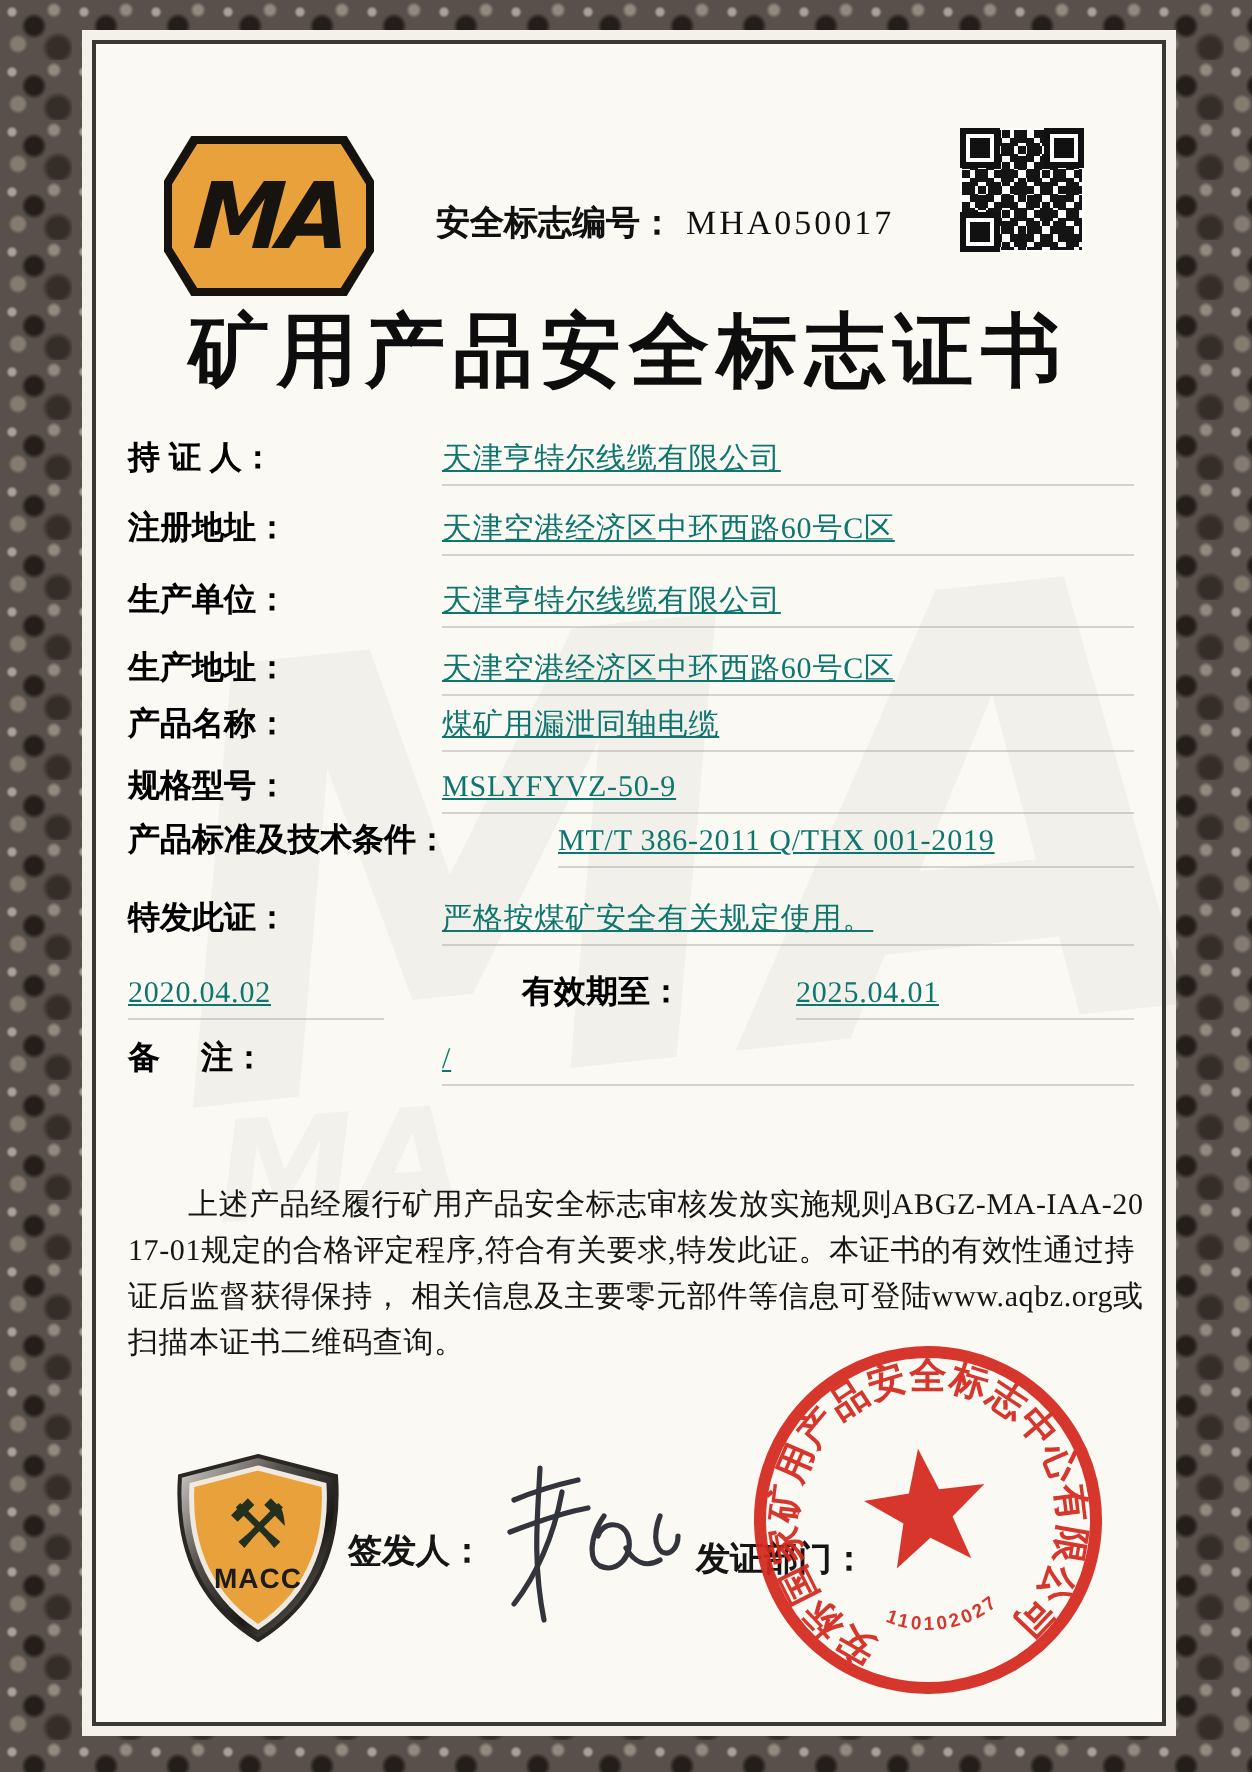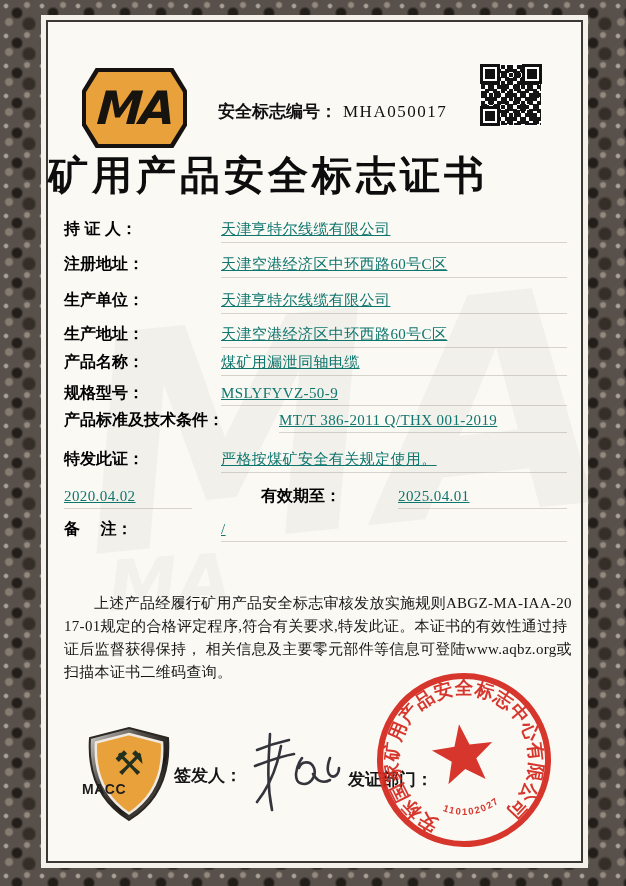--- a/index.html
+++ b/index.html
@@ -45,21 +45,21 @@
   .qr{position:absolute;left:432px;top:42px;width:62px;height:62px;background:#fff;}
   .qr .mods{position:absolute;inset:1px;
     background-image:
       repeating-conic-gradient(#141414 0 25%, transparent 0 50%),
       repeating-conic-gradient(transparent 0 25%, #141414 0 50%);
     background-size:8px 8px,13px 13px;}
   .qr .finder{position:absolute;width:14px;height:14px;border:3px solid #111;background:#fff;}
   .qr .finder::after{content:"";position:absolute;inset:2px;background:#111;}
   .qr .f-tl{left:0;top:0;} .qr .f-tr{right:0;top:0;} .qr .f-bl{left:0;bottom:0;}
 
-  .title{position:absolute;left:0;right:0;top:126px;
+  .title{position:absolute;left:0;right:0;top:126px;text-align:center;
     font:700 40px "Liberation Serif",serif;color:#0d0d0d;letter-spacing:4px;}
 
   
   .row{position:absolute;left:16px;right:14px;display:flex;align-items:baseline;gap:45px;}
   .flabel{font:700 16px "Liberation Sans",sans-serif;color:#000;width:112px;
     flex:0 0 auto;white-space:pre;}
   .fvalue{font:15px "Liberation Serif",serif;color:#0f766e;flex:1;
     border-bottom:1px solid rgba(125,115,100,.28);padding-bottom:3px;letter-spacing:.4px;text-decoration:underline;}
   .row.wide .flabel{width:auto;margin-right:10px;}
   .fvalue.short{flex:0 0 128px;}
@@ -67,21 +67,21 @@
 
   .statement{position:absolute;left:16px;top:570px;width:508px;
     font:15px "Liberation Serif",serif;color:#161616;line-height:23px;
     text-indent:2em;letter-spacing:.3px;word-break:break-all;}
 
   
   .macc{position:absolute;left:34px;top:703px;width:94px;height:98px;}
   .macc svg{width:100%;height:100%;}
   .macc .glyph{position:absolute;left:0;right:0;top:18px;text-align:center;
     font:34px "DejaVu Sans",sans-serif;color:#24301e;}
-  .macc .name{position:absolute;left:0;right:0;top:56px;
+  .macc .name{position:absolute;left:0;right:0;top:56px;text-align:center;
     font:800 14px "Liberation Sans",sans-serif;color:#1c1c1c;letter-spacing:.5px;}
 
   .issuer-label{position:absolute;left:126px;top:742px;
     font:700 17px "Liberation Sans",sans-serif;color:#151515;}
   .signature{position:absolute;left:202px;top:706px;width:92px;height:92px;}
   .dept-label{position:absolute;left:300px;top:746px;
     font:700 17px "Liberation Sans",sans-serif;color:#151515;}
 
   .seal{position:absolute;left:321px;top:643px;width:190px;height:190px;
     transform:rotate(-8deg);opacity:.93;}

